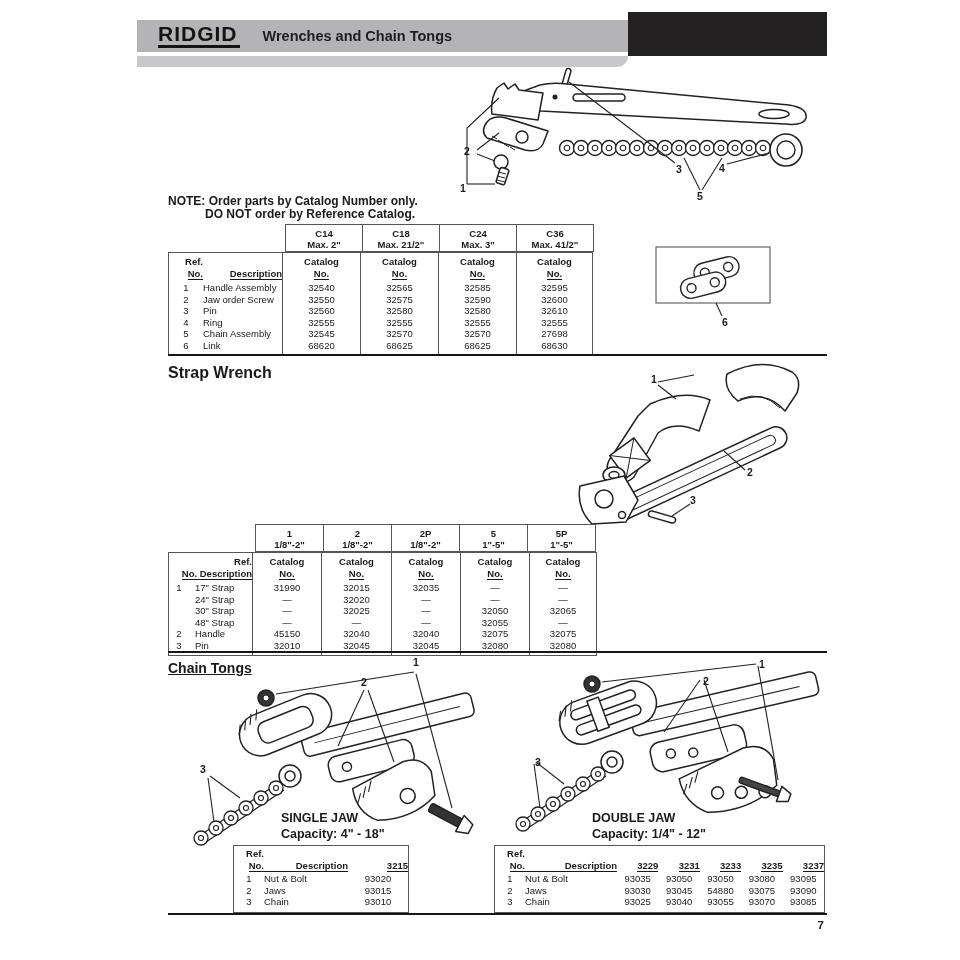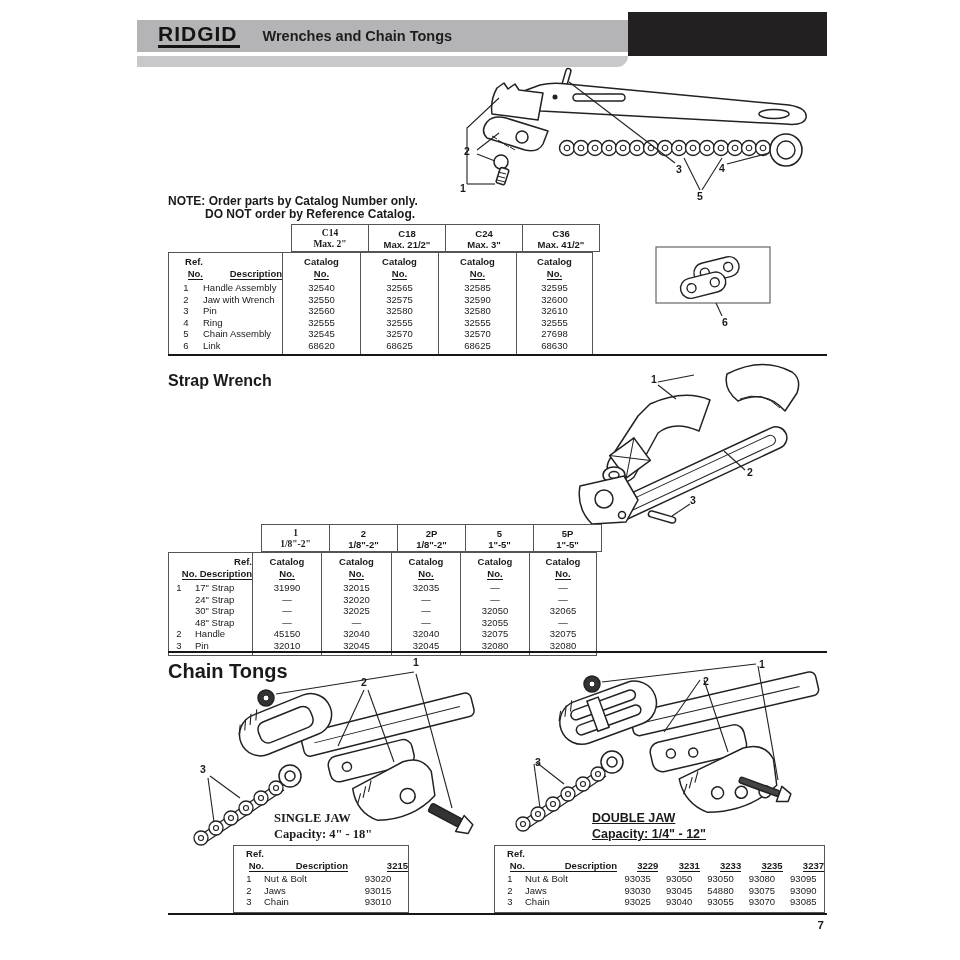--- a/index.html
+++ b/index.html
@@ -11,22 +11,22 @@
   
   .hdr-bar{position:absolute;left:137px;top:20px;width:491px;height:32px;background:#b4b4b6;display:flex;align-items:center;}
   .logo{font-size:21px;font-weight:800;letter-spacing:1px;color:#141414;border-bottom:3px solid #141414;margin-left:21px;line-height:20px;padding:0 2px 1px 0;}
   .hdr-title{font-size:14.5px;font-weight:700;color:#1d1d1d;margin-left:23px;}
   .hdr-black{position:absolute;left:628px;top:12px;width:199px;height:44px;background:#232021;}
   .hdr-strip{position:absolute;left:137px;top:56px;width:491px;height:11px;background:#c8c8ca;border-radius:0 0 14px 0;}
 
   
   .sec-title{position:absolute;font-weight:700;}
   .cw-title{left:168px;top:84px;font-size:17px;line-height:21px;}
-  .sw-title{left:168px;top:372px;font-size:16px;}
-  .ct-title{left:168px;top:660px;font-size:20px;}
+  .sw-title{left:168px;top:364px;font-size:16px;}
+  .ct-title{left:168px;top:660px;font-size:14px;text-decoration:underline;}
   .rule{position:absolute;left:168px;width:659px;height:2px;background:#161616;}
   .rule1{top:354px;} .rule2{top:651px;} .rule3{top:913px;}
   .pageno{position:absolute;left:796px;top:919px;width:28px;text-align:right;font-size:11.5px;font-weight:700;}
 
   
   .note{position:absolute;left:168px;top:195px;font-size:12px;font-weight:700;line-height:12.5px;}
   .note .ind{margin-left:37px;}
 
   
   .gc{font-size:9.5px;line-height:11.5px;}
@@ -35,37 +35,37 @@
   .vl{border-left:1px solid #555;}
   .pl{padding-left:3px;}
   .pt{padding-top:3px;}
   .mt{padding-top:2px;}
   .pb{padding-bottom:4px;}
   .ul{border-bottom:1px solid #161616;display:inline-block;}
 
   .t1-header{position:absolute;left:281px;top:224px;display:flex;}
   .t2-header{position:absolute;left:251px;top:524px;display:flex;}
   .t-model{width:78px;height:28px;border:1px solid #555;margin-left:-1px;text-align:center;font-size:9.5px;font-weight:700;line-height:11px;padding-top:3px;background:#fff;}
-  .t-model:first-child{margin-left:10px;font-family:Liberation Serif, serif;}
+  .t-model:first-child{margin-left:4px;}
   .t2-header .t-model{width:69px;}
   .t1-body{position:absolute;left:168px;top:252px;width:425px;border:1px solid #555;display:grid;grid-template-columns:34px 79px 78px 78px 78px 1fr;background:#fff;}
   .t2-body{position:absolute;left:168px;top:552px;width:429px;border:1px solid #555;display:grid;grid-template-columns:83px 69px 70px 69px 69px 1fr;background:#fff;}
   .rd{display:flex;}
   .rd .rno{width:20px;text-align:center;flex:none;}
   .rd .dsc{padding-left:6px;}
 
   .tt{position:absolute;border:1px solid #555;display:grid;background:#fff;}
   .tt1{left:233px;top:845px;width:176px;grid-template-columns:30px 84px 1fr;}
   .tt2{left:494px;top:845px;width:331px;grid-template-columns:30px 92px repeat(5,1fr);}
   .th{display:flex;flex-direction:column;justify-content:flex-end;padding-top:2px;padding-bottom:1px;}
   .th.ctr{align-items:flex-end;}
 
   
   .cap{position:absolute;font-size:12.5px;font-weight:700;line-height:16px;}
-  .cap1{left:274px;top:810px;font-family:Liberation Serif, serif;} .cap2{left:592px;top:810px;text-decoration:underline;}
+  .cap1{left:281px;top:810px;} .cap2{left:592px;top:810px;}
   .callout{position:absolute;font-size:10.5px;font-weight:700;width:12px;text-align:center;line-height:11px;}
 
   .art{position:absolute;}
   .cw-art{left:437px;top:62px;}
   .link-art{left:650px;top:244px;}
   .sw-art{left:552px;top:358px;}
   .sj-art{left:180px;top:664px;}
   .dj-art{left:500px;top:652px;}
 </style>
 </head>
@@ -174,21 +174,21 @@
       <div class="gc vl ctr b"><span class="ul">No.</span></div>
       <div class="gc vl ctr b"><span class="ul">No.</span></div>
       <div class="gc vl ctr b"><span class="ul">No.</span></div>
       <div class="gc ctr mt">1</div>
       <div class="gc mt">Handle Assembly</div>
       <div class="gc vl ctr mt">32540</div>
       <div class="gc vl ctr mt">32565</div>
       <div class="gc vl ctr mt">32585</div>
       <div class="gc vl ctr mt">32595</div>
       <div class="gc ctr">2</div>
-      <div class="gc">Jaw with Wrench</div>
+      <div class="gc">Jaw order Screw</div>
       <div class="gc vl ctr">32550</div>
       <div class="gc vl ctr">32575</div>
       <div class="gc vl ctr">32590</div>
       <div class="gc vl ctr">32600</div>
       <div class="gc ctr">3</div>
       <div class="gc">Pin</div>
       <div class="gc vl ctr">32560</div>
       <div class="gc vl ctr">32580</div>
       <div class="gc vl ctr">32580</div>
       <div class="gc vl ctr">32610</div>

